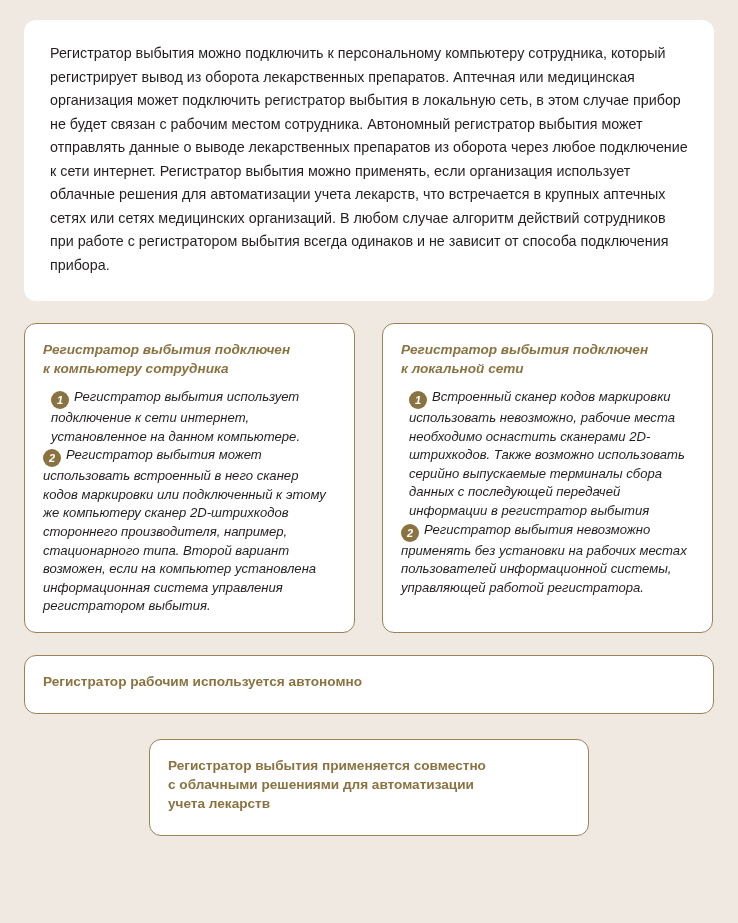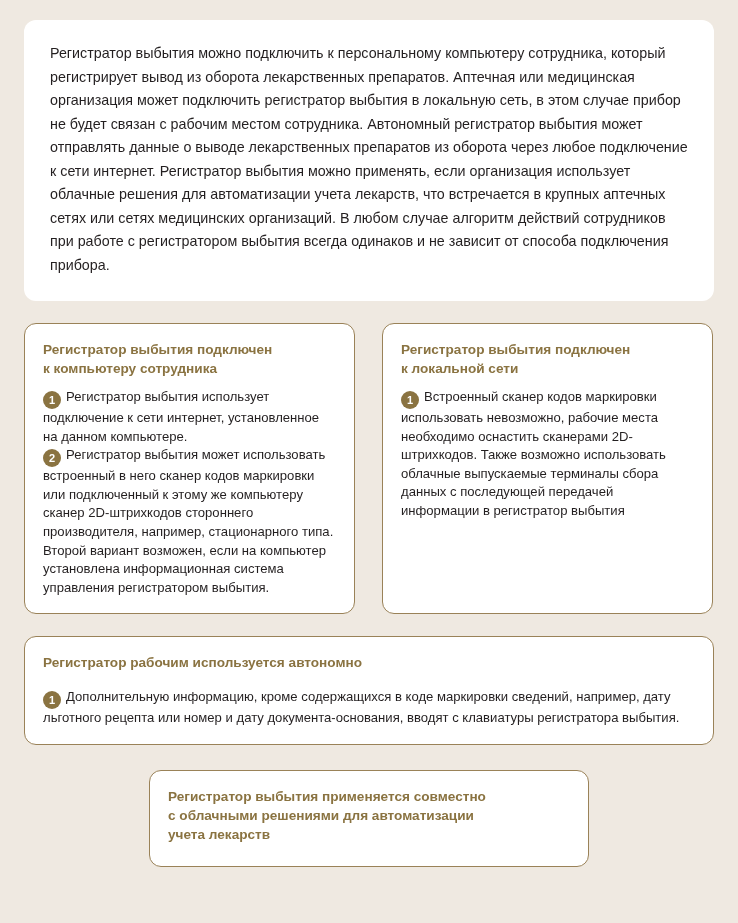--- a/index.html
+++ b/index.html
@@ -57,20 +57,21 @@
 
   
   .item {
     margin-top: 0;
     font-size: 13.1px;
     line-height: 18.6px;
     color: #231f20;
   }
   .item:first-of-type {
     margin-top: 10px;
+    margin-left: 8px;
   }
   .badge {
     display: inline-block;
     width: 18px;
     height: 18px;
     line-height: 18px;
     border-radius: 50%;
     background: #8a7341;
     color: #ffffff;
     font-size: 11px;
@@ -85,20 +86,21 @@
 
   
   .row-two {
     display: flex;
     gap: 27px;
     margin-top: 22px;
   }
   .row-two > .card {
     width: 331px;
     flex: 0 0 331px;
+    font-style: italic;
   }
   .card-left { min-height: 285px; }
   .card-right { min-height: 285px; }
 
   
   .card-wide {
     margin-top: 22px;
     width: 100%;
   }
   .wide-cols {
@@ -142,36 +144,34 @@
       <div class="item">
         <span class="badge">2</span><span class="item-text">Регистратор выбытия может использовать встроенный в него сканер кодов маркировки или подключенный к этому же компьютеру сканер 2D-штрихкодов стороннего производителя, например, стационарного типа. Второй вариант возможен, если на компьютер установлена информационная система управления регистратором выбытия.</span>
       </div>
     </section>
 
     <section class="card card-right">
       <h2 class="card-title">Регистратор выбытия подключен
 к локальной сети</h2>
 
       <div class="item">
-        <span class="badge">1</span><span class="item-text">Встроенный сканер кодов маркировки использовать невозможно, рабочие места необходимо оснастить сканерами 2D-штрихкодов. Также возможно использовать облачные выпускаемые терминалы сбора данных с последующей передачей информации в регистратор выбытия</span>
+        <span class="badge">1</span><span class="item-text">Встроенный сканер кодов маркировки использовать невозможно, рабочие места необходимо оснастить сканерами 2D-штрихкодов. Также возможно использовать серийно выпускаемые терминалы сбора данных с последующей передачей информации в регистратор выбытия</span>
       </div>
 
+      <div class="item">
+        <span class="badge">2</span><span class="item-text">Регистратор выбытия невозможно применять без установки на рабочих местах пользователей информационной системы, управляющей работой регистратора.</span>
+      </div>
     </section>
 
   </div>
 
   <section class="card card-wide">
     <h2 class="card-title">Регистратор рабочим используется автономно</h2>
 
     <div class="wide-cols">
-      <div class="col">
-        <div class="item">
-          <span class="badge">1</span><span class="item-text">Дополнительную информацию, кроме содержащихся в коде маркировки сведений, например, дату льготного рецепта или номер и дату документа-основания, вводят с клавиатуры регистратора выбытия.</span>
-        </div>
-      </div>
     </div>
   </section>
 
   <div class="bottom-wrap">
     <section class="card card-bottom">
       <h2 class="card-title">Регистратор выбытия применяется совместно
 с облачными решениями для автоматизации
 учета лекарств</h2>
 
     </section>

